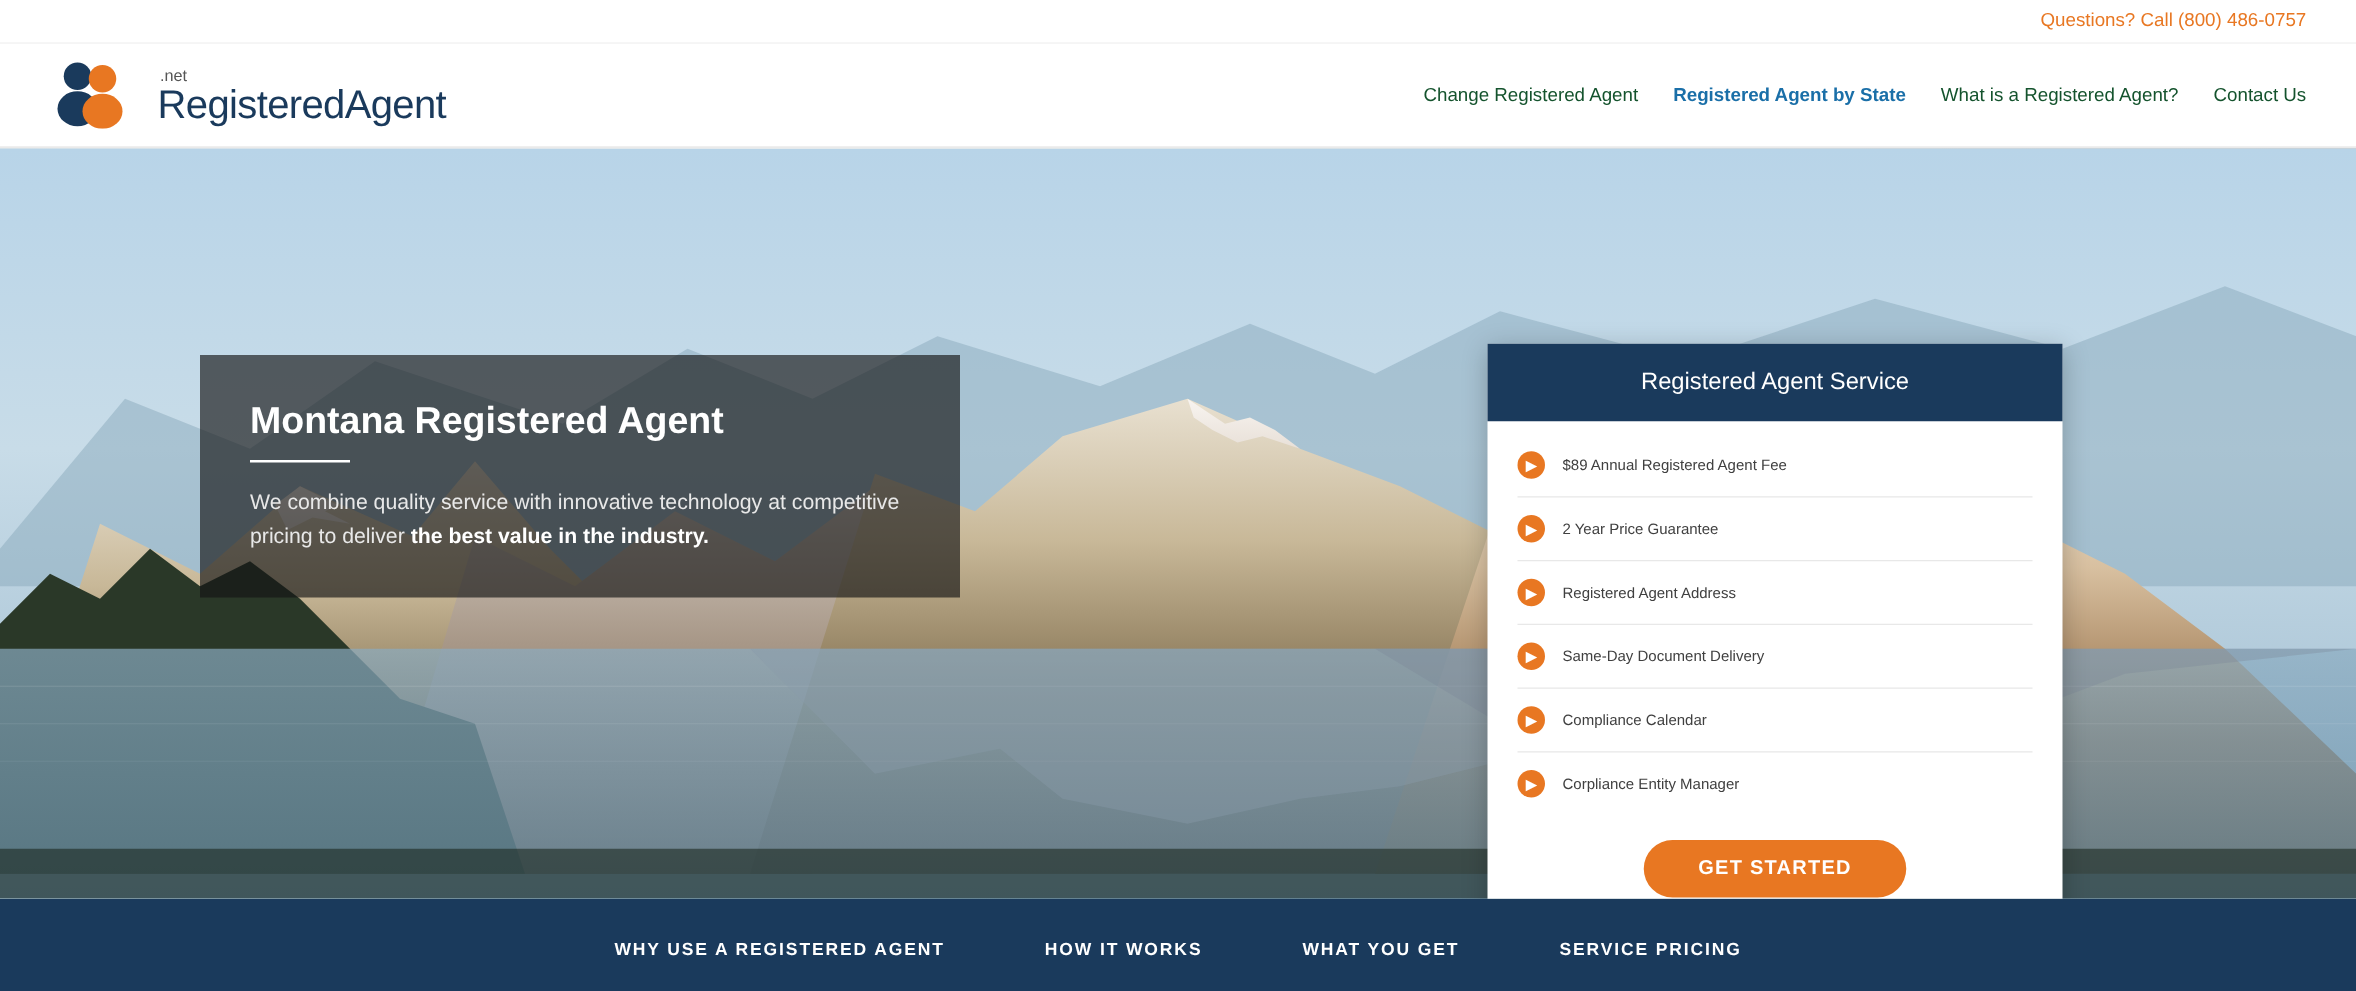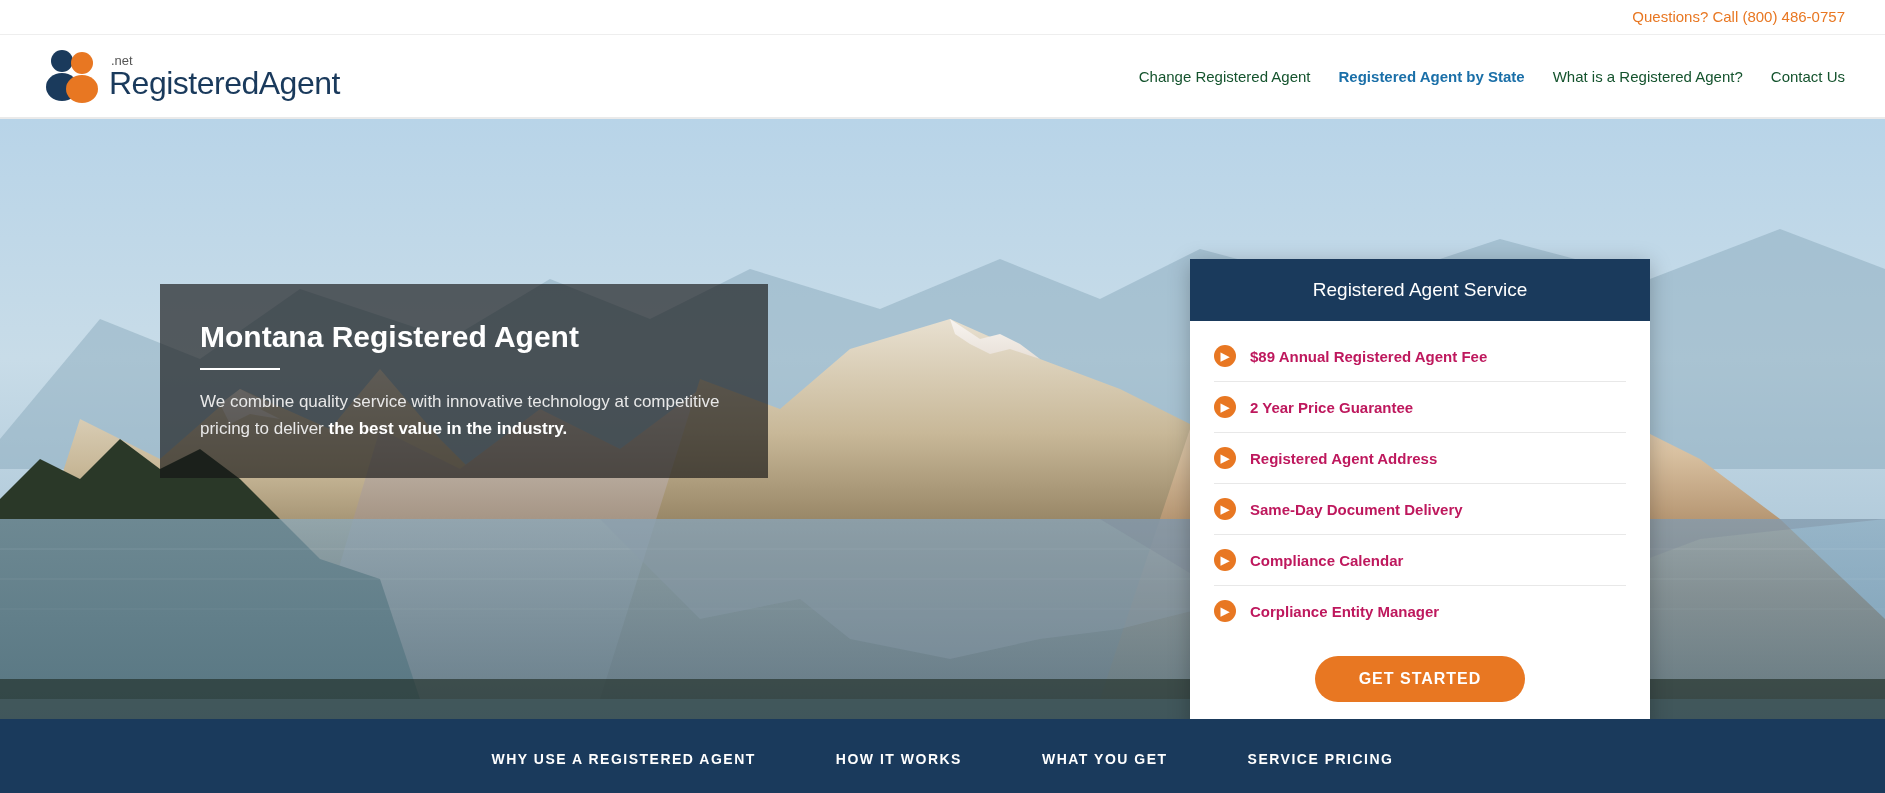--- a/index.html
+++ b/index.html
@@ -24,21 +24,21 @@
       background: #fff;
       display: flex;
       align-items: center;
       justify-content: space-between;
       padding: 14px 40px 14px 40px;
       border-bottom: 2px solid #eaeaea;
     }
     .logo-area {
       display: flex;
       align-items: center;
-      gap: 5px;
+      gap: 22px;
     }
     .logo-icon {
       width: 64px;
       height: 54px;
     }
     .logo-text {
       display: flex;
       flex-direction: column;
       line-height: 1;
     }
@@ -114,21 +114,21 @@
     }
     .hero-desc strong {
       color: #fff;
       font-weight: 700;
     }
 
     
     .service-card {
       position: absolute;
       right: 235px;
-      top: 140px;
+      top: 156px;
       width: 460px;
       background: #fff;
       box-shadow: 0 4px 20px rgba(0,0,0,0.25);
     }
     .service-card-header {
       background: #1a3a5c;
       color: #fff;
       text-align: center;
       padding: 20px;
       font-size: 19px;
@@ -152,23 +152,22 @@
       background: #e87722;
       display: flex;
       align-items: center;
       justify-content: center;
       flex-shrink: 0;
       color: #fff;
       font-size: 11px;
       font-weight: bold;
     }
     .service-item-text {
-      color: #be185d;
-      font-size: 15px;
-      font-weight: bold;
+      color: #404040;
+      font-size: 12px;
     }
     .get-started-btn {
       display: block;
       margin: 20px auto 0;
       background: #e87722;
       color: #fff;
       border: none;
       border-radius: 30px;
       padding: 14px 44px;
       font-size: 16px;

